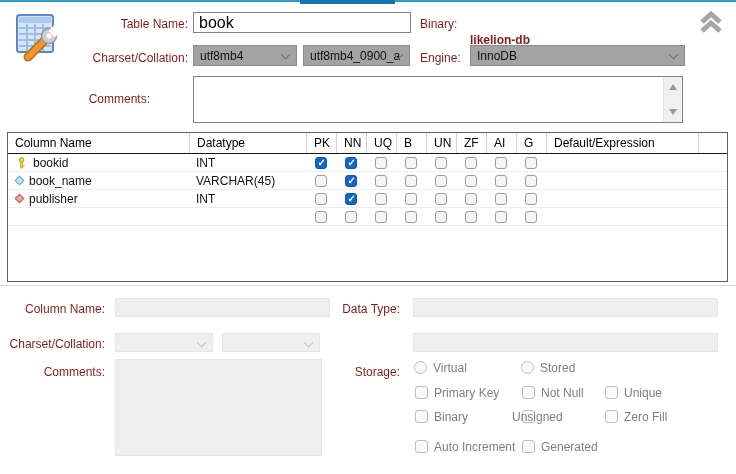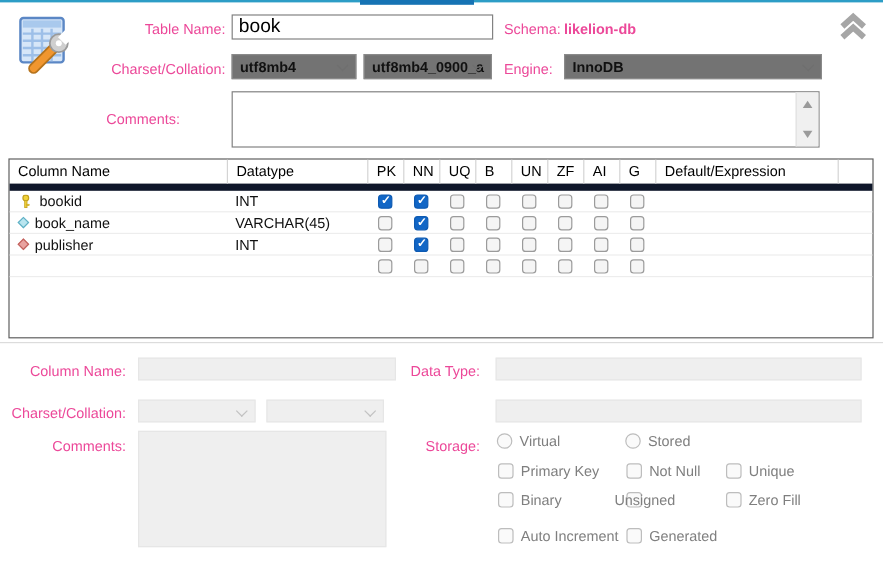--- a/index.html
+++ b/index.html
@@ -1,43 +1,43 @@
 <!DOCTYPE html>
 <html><head>
 <meta charset="utf-8">
 <style>
   html,body{margin:0;padding:0;background:#fff;}
   #app{position:relative;width:736px;height:474px;background:#ffffff;overflow:hidden;
        font-family:"Liberation Sans",sans-serif;font-size:12px;color:#111;}
   .abs{position:absolute;}
-  .lbl{position:absolute;white-space:nowrap;color:#ec4899;line-height:15px;}
+  .lbl{position:absolute;white-space:nowrap;color:#7f1d1d;line-height:15px;}
   .lbl-r{text-align:right;}
   .dim{color:#7f7f7f;}
   
   .topline{position:absolute;left:0;top:0;width:736px;height:2px;background:#2d9dc6;}
   .toptab{position:absolute;left:300px;top:0;width:95px;height:4px;background:#1673b4;}
   
   .inp{position:absolute;border:1px solid #828282;background:#fff;font-family:"Liberation Sans",sans-serif;
        font-size:16px;padding:0 5px;box-sizing:border-box;outline:none;color:#000;}
-  .sel{position:absolute;border:1px solid #8a8a8a;background:#737373;box-sizing:border-box;
-       display:flex;align-items:center;padding:0 34px 0 6px;white-space:nowrap;overflow:hidden;font-weight:bold;}
+  .sel{position:absolute;border:1px solid #8a8a8a;background:#a3a3a3;box-sizing:border-box;
+       display:flex;align-items:center;padding:0 34px 0 6px;white-space:nowrap;overflow:hidden;}
   .caret{position:absolute;right:7px;top:5px;width:6px;height:6px;border-right:1.4px solid #6f6f6f;
          border-bottom:1.4px solid #6f6f6f;transform:rotate(45deg);}
   .caret.lt{border-color:#c2c2c2;}
   
   .tbox{position:absolute;border:1px solid #828282;background:#fff;box-sizing:border-box;}
   .sbar{position:absolute;right:0;top:0;bottom:0;width:18px;background:#f0f0f0;border-left:1px solid #e2e2e2;}
   .tri-up{position:absolute;left:5px;top:7px;width:0;height:0;border-left:4px solid transparent;
           border-right:4px solid transparent;border-bottom:6px solid #9a9a9a;}
   .tri-down{position:absolute;left:5px;bottom:7px;width:0;height:0;border-left:4px solid transparent;
             border-right:4px solid transparent;border-top:6px solid #9a9a9a;}
   
   .grid{position:absolute;left:7px;top:132px;width:719px;height:148px;border:1px solid #5f5f5f;
         background:#fff;box-sizing:content-box;}
-  .ghead{display:flex;height:20px;border-bottom:6px solid #0f172a;align-items:center;}
+  .ghead{display:flex;height:20px;border-bottom:1px solid #0f172a;align-items:center;}
   .ghc{box-sizing:border-box;height:20px;line-height:20px;padding-left:7px;border-left:1px solid #d4d4d4;
        white-space:nowrap;overflow:hidden;color:#000;}
   .ghc:first-child{border-left:none;}
   .grow{display:flex;height:17px;align-items:center;border-bottom:1px solid #ededed;}
   .c-name{width:181px;box-sizing:border-box;display:flex;align-items:center;gap:6px;padding-left:8px;}
   .c-type{width:117px;box-sizing:border-box;padding-left:7px;}
   .c-cb{width:30px;box-sizing:border-box;text-align:center;line-height:0;}
   .c-def{width:152px;box-sizing:border-box;padding-left:7px;}
   .gcb{display:inline-block;width:12px;height:12px;box-sizing:border-box;border:1px solid #9b9b9b;
        border-radius:3px;background:#f5f5f5;position:relative;}
@@ -48,21 +48,21 @@
   .dm-b{background:#b9e5ef;border:1px solid #5fb0c4;}
   .dm-r{background:#e9a3a0;border:1px solid #c2625e;}
   
   .hsep{position:absolute;left:0;top:285px;width:736px;height:1px;background:#dcdcdc;}
   
   .dis{position:absolute;background:#efefef;border:1px solid #e6e6e6;box-sizing:border-box;}
   .dcb{position:absolute;width:13px;height:13px;box-sizing:border-box;border:1px solid #bdbdbd;
        border-radius:3px;background:#fafafa;}
   .rad{position:absolute;width:13px;height:13px;box-sizing:border-box;border:1px solid #bdbdbd;
        border-radius:50%;background:#fafafa;}
-  .bold{font-weight:bold;}
+  .bold{font-weight:bold;margin-top:16px;}
 </style>
 </head>
 <body>
 
 <div id="app">
 
   <div class="topline"></div>
   <div class="toptab"></div>
 
   <div class="abs" style="left:12px;top:12px;width:50px;height:50px;">
@@ -88,21 +88,21 @@
 
   <div class="abs" style="left:698px;top:9px;width:26px;height:26px;">
     <svg width="26" height="26" viewBox="0 0 26 26">
       <path d="M4 13 L13 5 L22 13" fill="none" stroke="#a6a6a6" stroke-width="5"></path>
       <path d="M4 22 L13 14 L22 22" fill="none" stroke="#a6a6a6" stroke-width="5"></path>
     </svg>
   </div>
 
   <div class="lbl lbl-r" style="left:40px;top:17px;width:148px;">Table Name:</div>
   <input class="inp" style="left: 193px; top: 12px; width: 218px; height: 21px;" value="book">
-  <div class="lbl" style="left:420px;top:17px;">Schema:</div>
+  <div class="lbl" style="left:420px;top:17px;">Binary:</div>
   <div class="lbl bold" style="left:470px;top:17px;">likelion-db</div>
 
   <div class="lbl lbl-r" style="left:40px;top:51px;width:148px;">Charset/Collation:</div>
   <div class="sel" style="left:193px;top:45px;width:104px;height:21px;">
     <span>utf8mb4</span>
     <span class="caret"></span>
   </div>
   <div class="sel" style="left:303px;top:45px;width:107px;height:21px;">
     <span>utf8mb4_0900_a</span>
     <span class="caret"></span>

